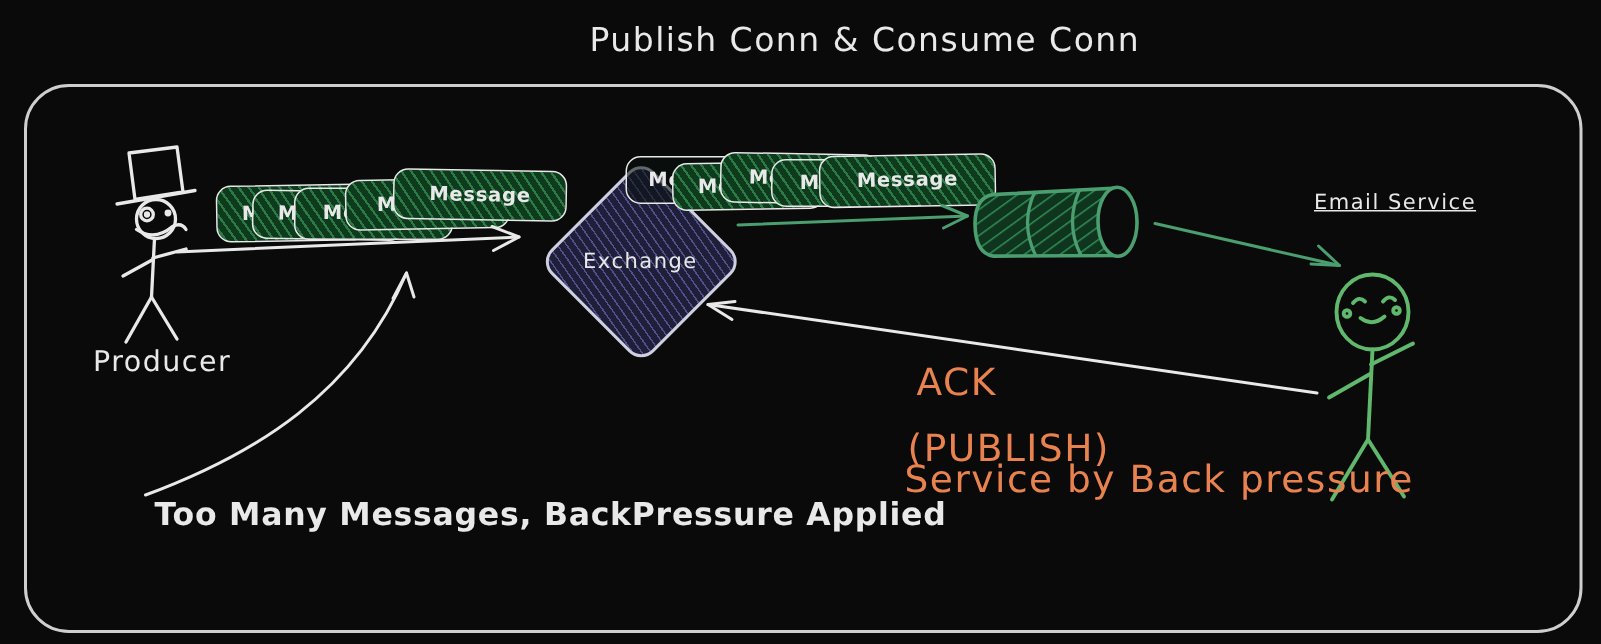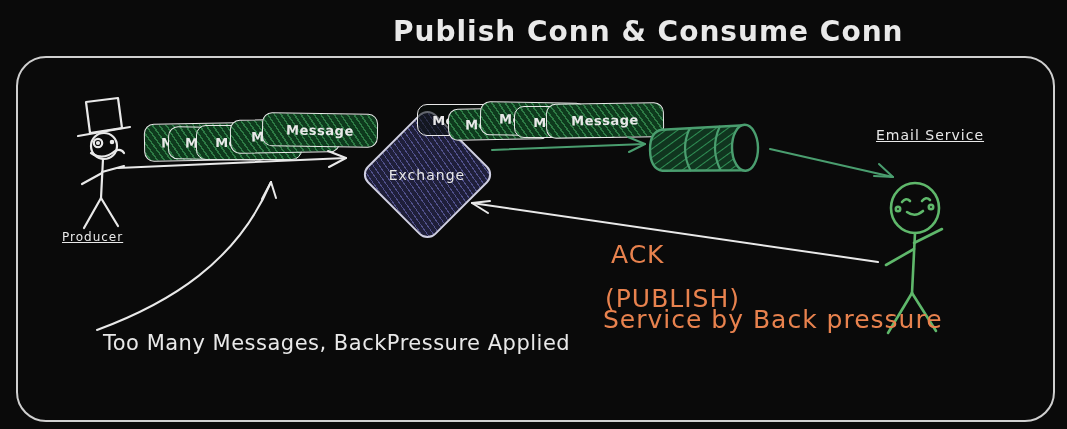--- a/index.html
+++ b/index.html
@@ -3,29 +3,29 @@
 <meta charset="utf-8">
 <style>
   html,body{margin:0;padding:0;}
   body{
     width:1067px;height:429px;position:relative;overflow:hidden;
     background:var(--background,#0a0a0a);
     font-family:"DejaVu Sans","Liberation Sans",sans-serif;
   }
   .abs{position:absolute;}
   .title{
-    left:393px;top:15px;font-size:28px;font-weight:700;letter-spacing:1px;
+    left:393px;top:15px;font-size:22px;font-weight:400;letter-spacing:1px;
     color:var(--ink-white,#e9e9e9);white-space:nowrap;
   }
   .frame{
     left:16px;top:56px;width:1035px;height:362px;
     border:2px solid var(--frame-border,#cfcfcf);border-radius:30px;
   }
   .label-white{color:var(--ink-white,#e9e9e9);white-space:nowrap;}
-  .producer-label{left:62px;top:230px;font-size:12px;letter-spacing:1px;text-decoration:underline;}
+  .producer-label{left:62px;top:230px;font-size:19px;letter-spacing:1px;}
   .email-label{left:876px;top:127px;font-size:14px;letter-spacing:1px;text-decoration:underline;}
   .msg{
     border:1.6px solid var(--message-border,#e9e9e9);
     border-radius:10px;
     background:repeating-linear-gradient(55deg,
       var(--message-green-fill,#0e3a1d) 0 4px,
       var(--message-hatch,#2d7a44) 4px 5.5px);
     display:flex;align-items:center;justify-content:center;
     color:var(--ink-white,#e9e9e9);font-size:13px;font-weight:600;
     overflow:hidden;white-space:nowrap;letter-spacing:0.5px;
@@ -44,21 +44,21 @@
     display:flex;align-items:center;justify-content:center;
   }
   .exchange span{
     transform:rotate(-45deg);color:var(--ink-white,#e9e9e9);
     font-size:14px;letter-spacing:1px;white-space:nowrap;
   }
   .orange-note{color:var(--orange,#e8824e);font-size:25px;font-weight:400;letter-spacing:1px;white-space:nowrap;}
   .ack-line{left:611px;top:240px;}
   .publish-line{left:605px;top:284px;}
   .stopped-line{left:603px;top:305px;}
-  .backpressure-note{left:103px;top:331px;font-size:21px;font-weight:400;letter-spacing:0.5px;}
+  .backpressure-note{left:103px;top:331px;font-size:21px;font-weight:700;letter-spacing:0.5px;}
   svg{position:absolute;overflow:visible;}
   .white-stroke{stroke:var(--ink-white,#e9e9e9);}
   .green-stroke{stroke:var(--queue-green,#4a9e6f);}
   .figure-stroke{stroke:var(--figure-green,#5fb86b);}
   .nofill{fill:none;stroke-linecap:round;stroke-linejoin:round;}
 </style>
 </head>
 <body>
 
 <div class="abs title">Publish Conn &amp; Consume Conn</div>

